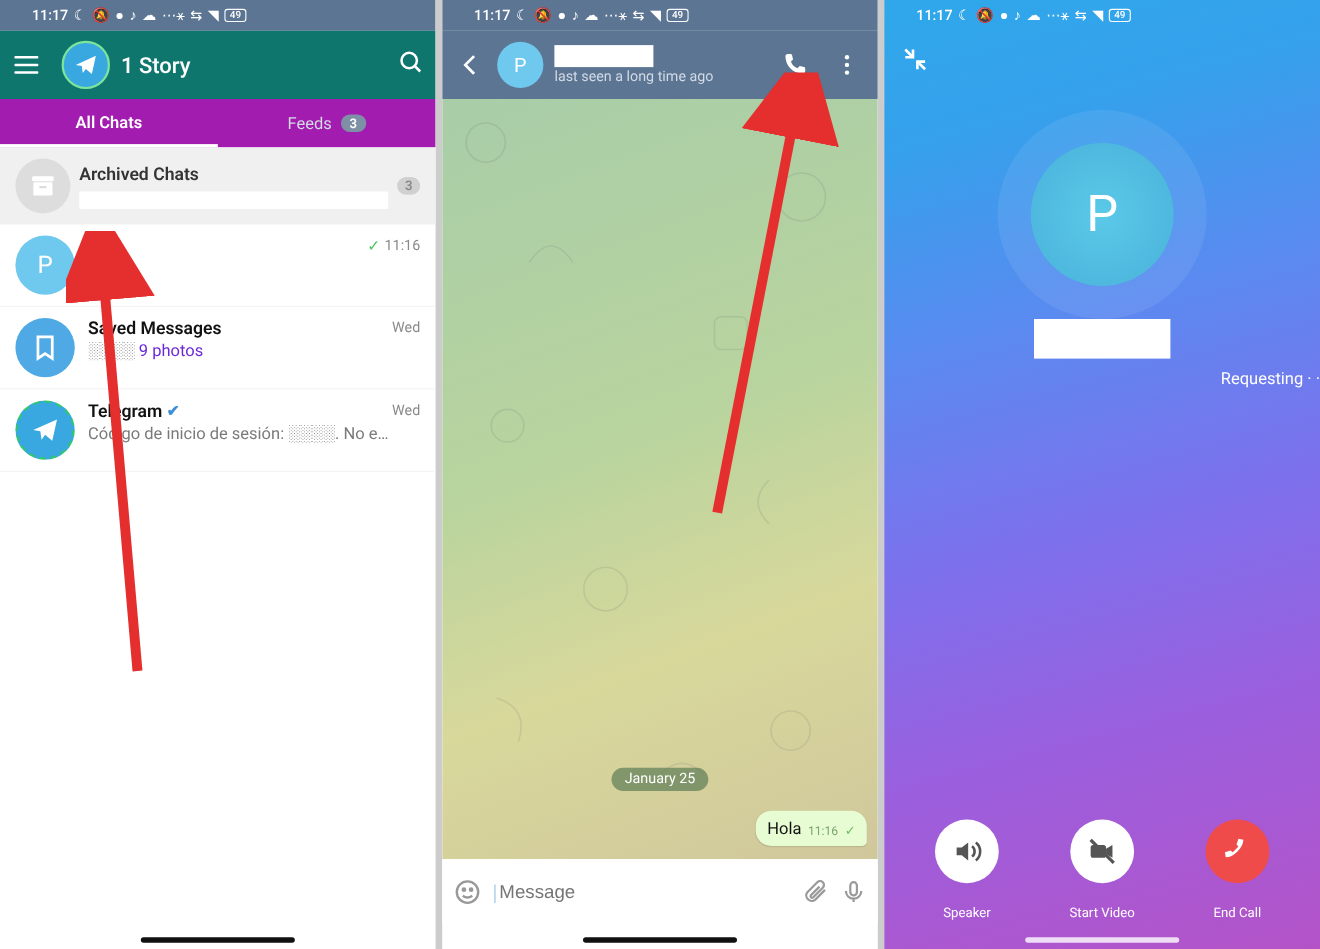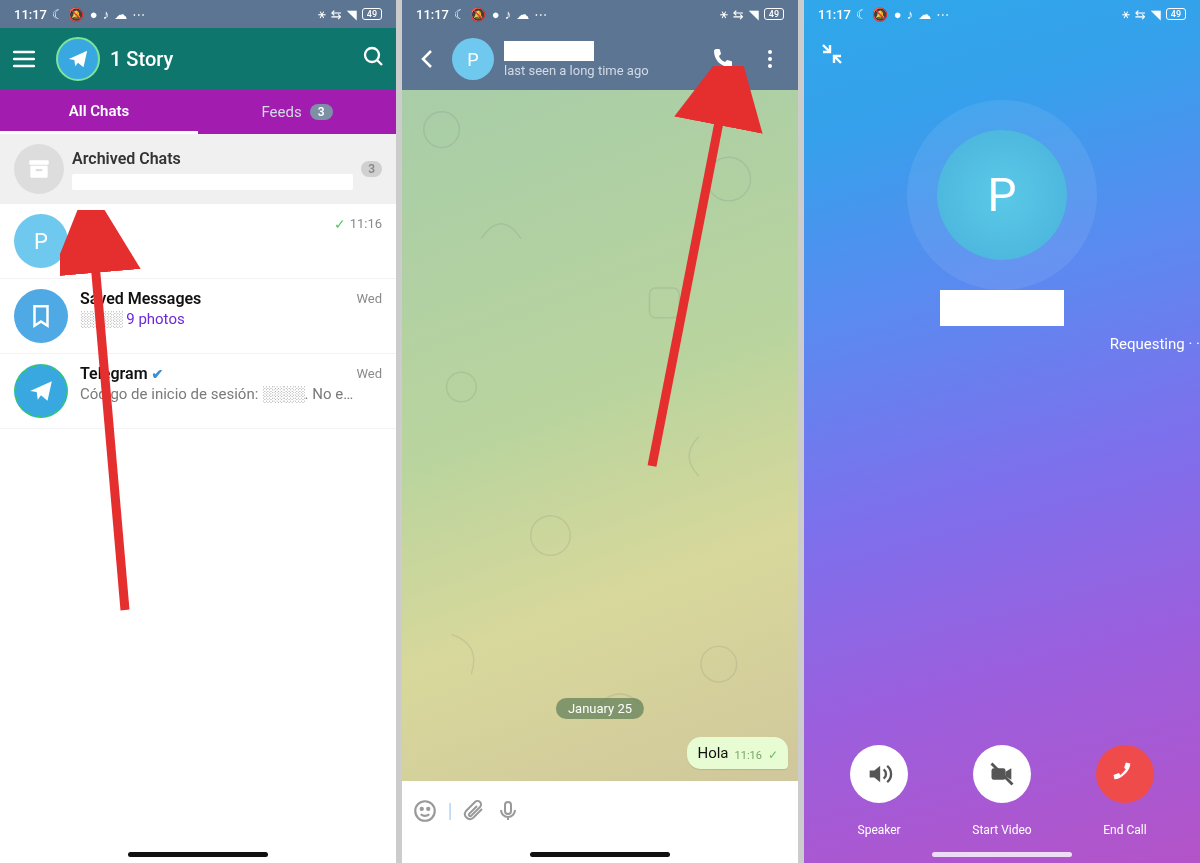--- a/index.html
+++ b/index.html
@@ -1,20 +1,20 @@
 <!DOCTYPE html>
 <html><head>
 <meta charset="utf-8">
 <style>
   * { box-sizing: border-box; margin: 0; padding: 0; }
   body { font-family: -apple-system, "Segoe UI", Roboto, Arial, sans-serif; background: #ccc; }
   .container { display: flex; gap: 6px; justify-content: center; }
   .phone { width: 396px; height: 863px; background: #fff; position: relative; overflow: hidden; }
 
-  .statusbar { height: 28px; display: flex; align-items: center; justify-content: space-between; padding: 0 14px; font-size: 13px; color: #fff; font-weight: 500; }
+  .statusbar { height: 28px; display: flex; align-items: center; padding: 0 29px; font-size: 13px; color: #fff; font-weight: 500; }
   .statusbar .left, .statusbar .right { display: flex; align-items: center; gap: 5px; }
   .statusbar .battery { border: 1px solid currentColor; border-radius: 3px; font-size: 9px; padding: 0 4px; }
 
   
   .s1 .statusbar { background: #5b7593; }
   .s1 .header { background: #0f766e; color: #fff; height: 62px; display: flex; align-items: center; padding: 0 10px; }
   .s1 .hamburger { width: 28px; height: 28px; margin-right: 18px; display:flex; align-items:center; justify-content:center; }
   .s1 .story-avatar { width:44px; height:44px; border-radius:50%; background:#39a8e0; border:2px solid #7de59a; display:flex; align-items:center; justify-content:center; margin-right:10px; }
   .s1 .story-avatar svg { width:22px; height:22px; }
   .s1 .title { font-size:20px; font-weight:500; flex:1; }
@@ -291,20 +291,21 @@
   <div class="inputbar">
     <span class="ic">
       <svg width="26" height="26" viewBox="0 0 24 24" fill="none" stroke="#999" stroke-width="2">
             <circle cx="12" cy="12" r="9"></circle>
             <circle cx="9" cy="10" r="1" fill="#999"></circle>
             <circle cx="15" cy="10" r="1" fill="#999"></circle>
             <path d="M8 15q4 3 8 0"></path>
           </svg>
     </span>
     <span class="caret">|</span>
+    <input style="margin-left: -8px;" placeholder="Message">
     <span class="ic">
       <svg width="24" height="24" viewBox="0 0 24 24" fill="none" stroke="#999" stroke-width="2">
             <path d="M20 10l-9 9a5 5 0 01-7-7l9-9a3 3 0 015 5l-9 9a1.5 1.5 0 01-2-2l8-8"></path>
           </svg>
     </span>
     <span class="ic">
       <svg width="24" height="24" viewBox="0 0 24 24" fill="none" stroke="#999" stroke-width="2">
             <rect x="9" y="3" width="6" height="12" rx="3"></rect>
             <path d="M5 11a7 7 0 0014 0M12 18v3"></path>
           </svg>

